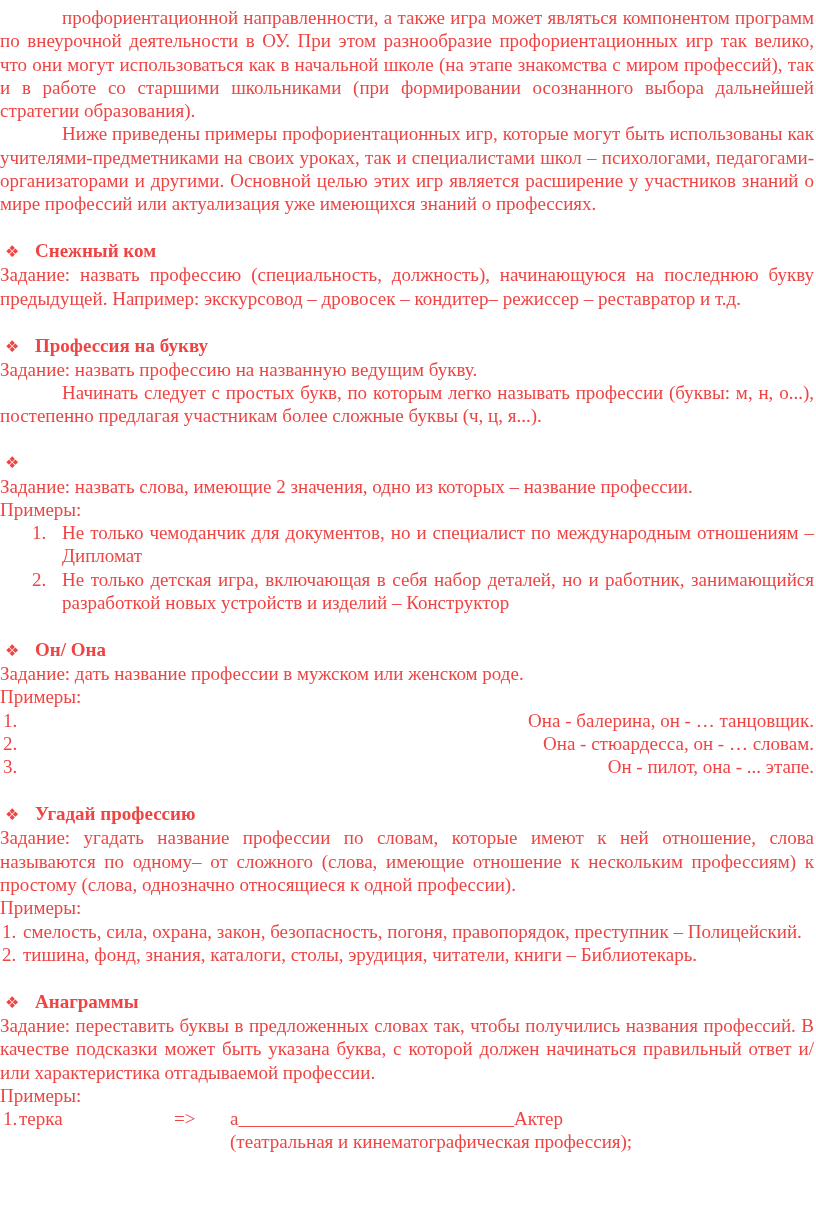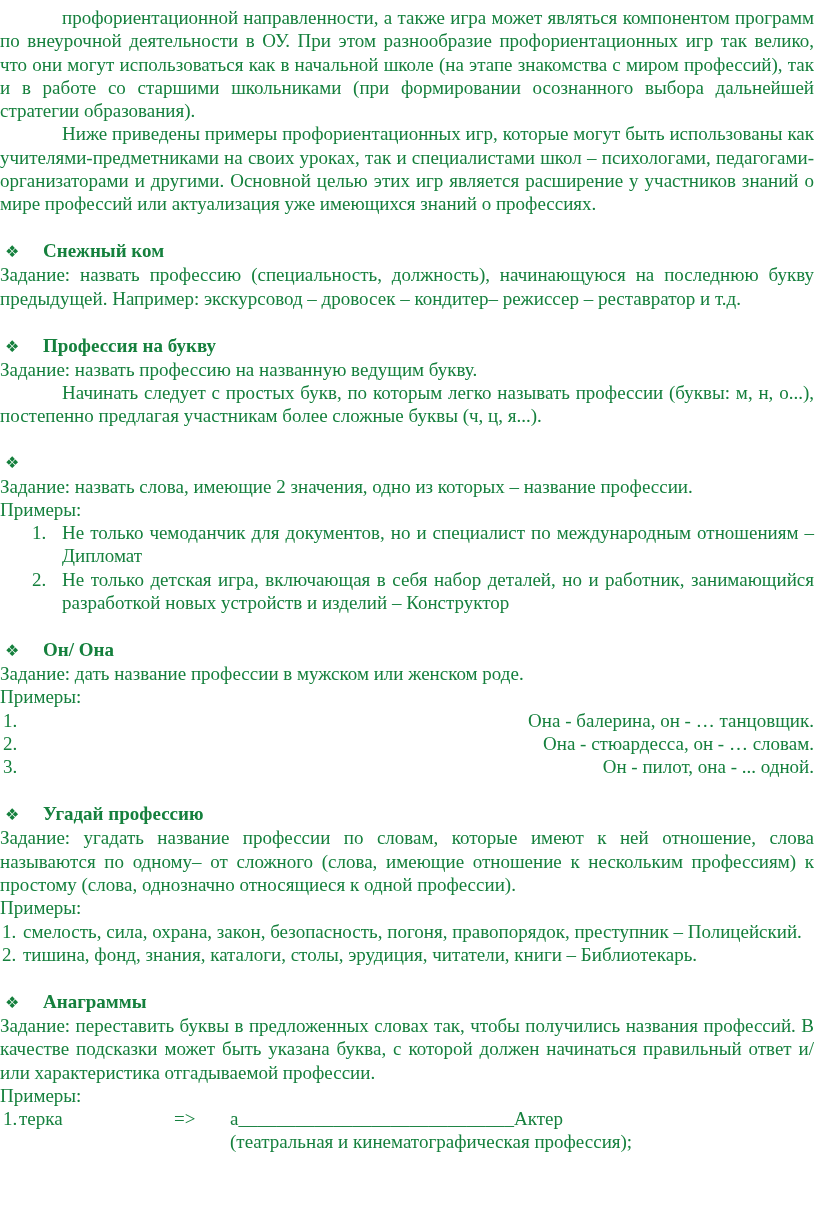--- a/index.html
+++ b/index.html
@@ -3,21 +3,21 @@
 <meta charset="utf-8">
 <style>
   * { margin: 0; padding: 0; box-sizing: border-box; }
   html, body { background: #ffffff; }
   body { width: 816px; }
 
   .page {
     width: 816px;
     height: 1217px;
     background: #ffffff;
-    color: #15803d;
+    color: #ef4444;
     font-family: "Liberation Serif", "DejaVu Serif", serif;
     font-size: 19px;
     line-height: 23.3px;
     padding: 6px 2px 4px 0;
     overflow: hidden;
   }
 
   p.body { text-align: justify; }
   p.ind  { text-indent: 62px; }
 
@@ -27,21 +27,21 @@
     display: flex;
     align-items: baseline;
   }
   .h-bullet {
     flex: none;
     width: 35px;
     padding-left: 5px;
     font-size: 16px;
     font-family: "DejaVu Sans", sans-serif;
   }
-  .h-title { flex: none; margin-left: 8px; }
+  .h-title { flex: none; }
 
   .li { display: flex; }
   .li .num { flex: none; }
   .li .txt { flex: 1 1 auto; text-align: justify; }
   .li .txt.plain { text-align: right; }
 
   .list-a { padding-left: 32px; }
   .list-a .num { width: 30px; }
 
   .list-b .num { width: 37px; padding-left: 3px; }
@@ -102,21 +102,21 @@
     <div class="li">
       <span class="num">1.</span>
       <div class="txt plain">Она - балерина, он - … танцовщик.</div>
     </div>
     <div class="li">
       <span class="num">2.</span>
       <div class="txt plain">Она - стюардесса, он - … словам.</div>
     </div>
     <div class="li">
       <span class="num">3.</span>
-      <div class="txt plain">Он - пилот, она - ... одной.</div>
+      <div class="txt plain">Он - пилот, она - ... этапе.</div>
     </div>
   </div>
 
   <div class="heading">
     <span class="h-bullet">❖</span>
     <span class="h-title">Угадай профессию</span>
   </div>
   <p class="body">Задание: угадать название профессии по словам, которые имеют к ней отношение, слова называются по одному– от сложного (слова, имеющие отношение к нескольким профессиям) к простому (слова, однозначно относящиеся к одной профессии).</p>
   <p class="body">Примеры:</p>
   <div class="list-c">

